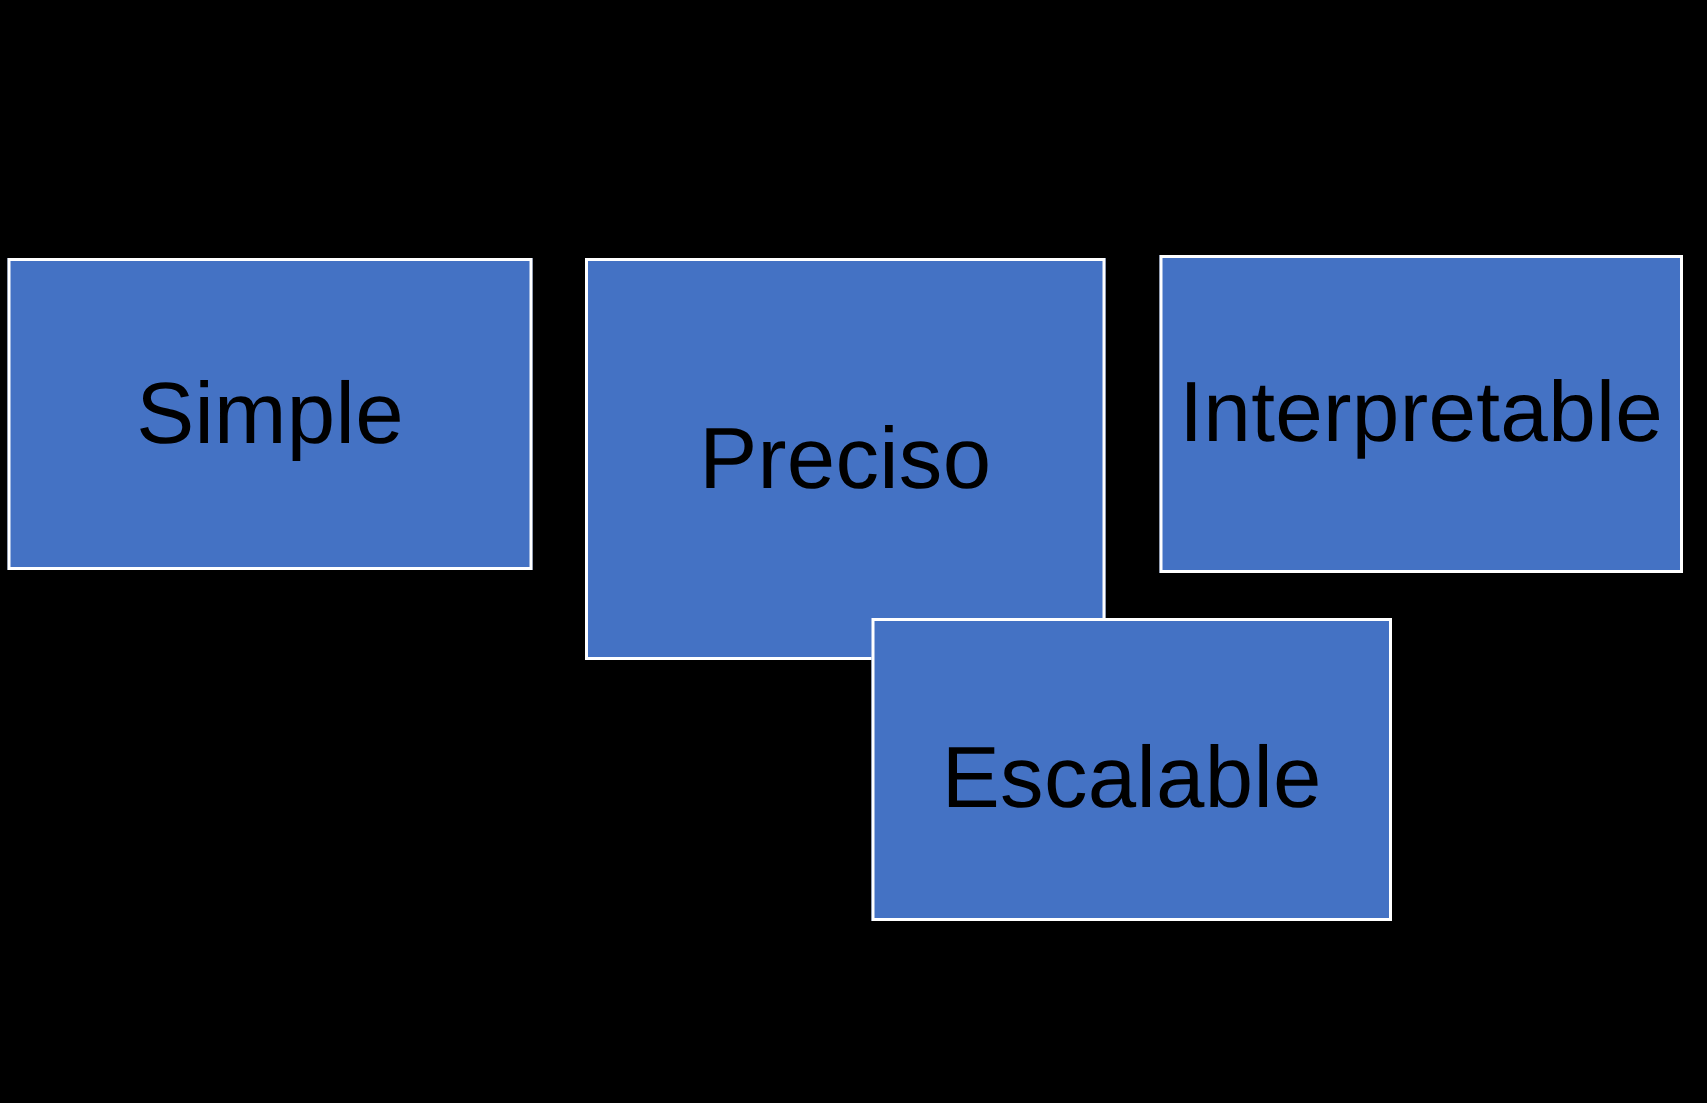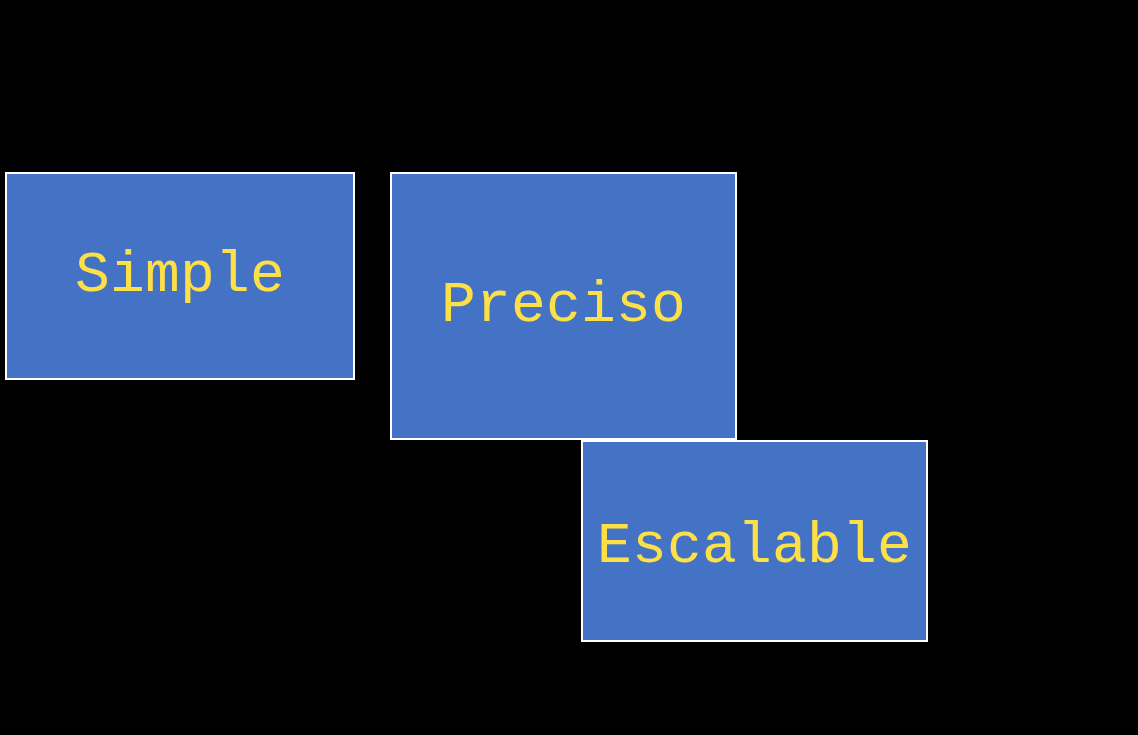--- a/index.html
+++ b/index.html
@@ -22,54 +22,57 @@
   .concept-box {
     position: absolute;
     box-sizing: border-box;
     background: #4472C4;
     border: 2px solid #FFFFFF;
     display: flex;
     align-items: center;
     justify-content: center;
   }
   .concept-label {
-    color: #fde047;
-    font-family: Liberation Mono, monospace;
+    color: #000000;
+    font-family: Liberation Sans, sans-serif;
     font-size: 58px;
     font-weight: 400;
     line-height: 1.05;
     letter-spacing: 0.2px;
     white-space: nowrap;
     text-align: center;
   }
   
   #box-simple        { left: 5px;   top: 172px; width: 350px; height: 208px; }
   #box-preciso       { left: 390px; top: 172px; width: 347px; height: 268px; }
   #box-interpretable { left: 773px; top: 170px; width: 349px; height: 212px; }
   
   #box-rapido    { left: 199px; top: 418px; width: 347px; height: 204px; }
-  #box-escalable { left: 581px; top: 440px; width: 347px; height: 202px; }
+  #box-escalable { left: 581px; top: 412px; width: 347px; height: 202px; }
 
   
   #box-rapido .concept-label,
   #box-escalable .concept-label { transform: translateY(6px); }
   #box-interpretable .concept-label { font-size: 57px; }
 </style>
 </head>
 <body>
 
 <div id="slide-canvas">
 
   <div class="concept-box" id="box-simple">
     <span class="concept-label">Simple</span>
   </div>
 
   <div class="concept-box" id="box-preciso">
     <span class="concept-label">Preciso</span>
   </div>
 
+  <div class="concept-box" id="box-interpretable">
+    <span class="concept-label">Interpretable</span>
+  </div>
 
 
   <div class="concept-box" id="box-escalable">
     <span class="concept-label">Escalable</span>
   </div>
 
 </div>
 
 </body></html>

